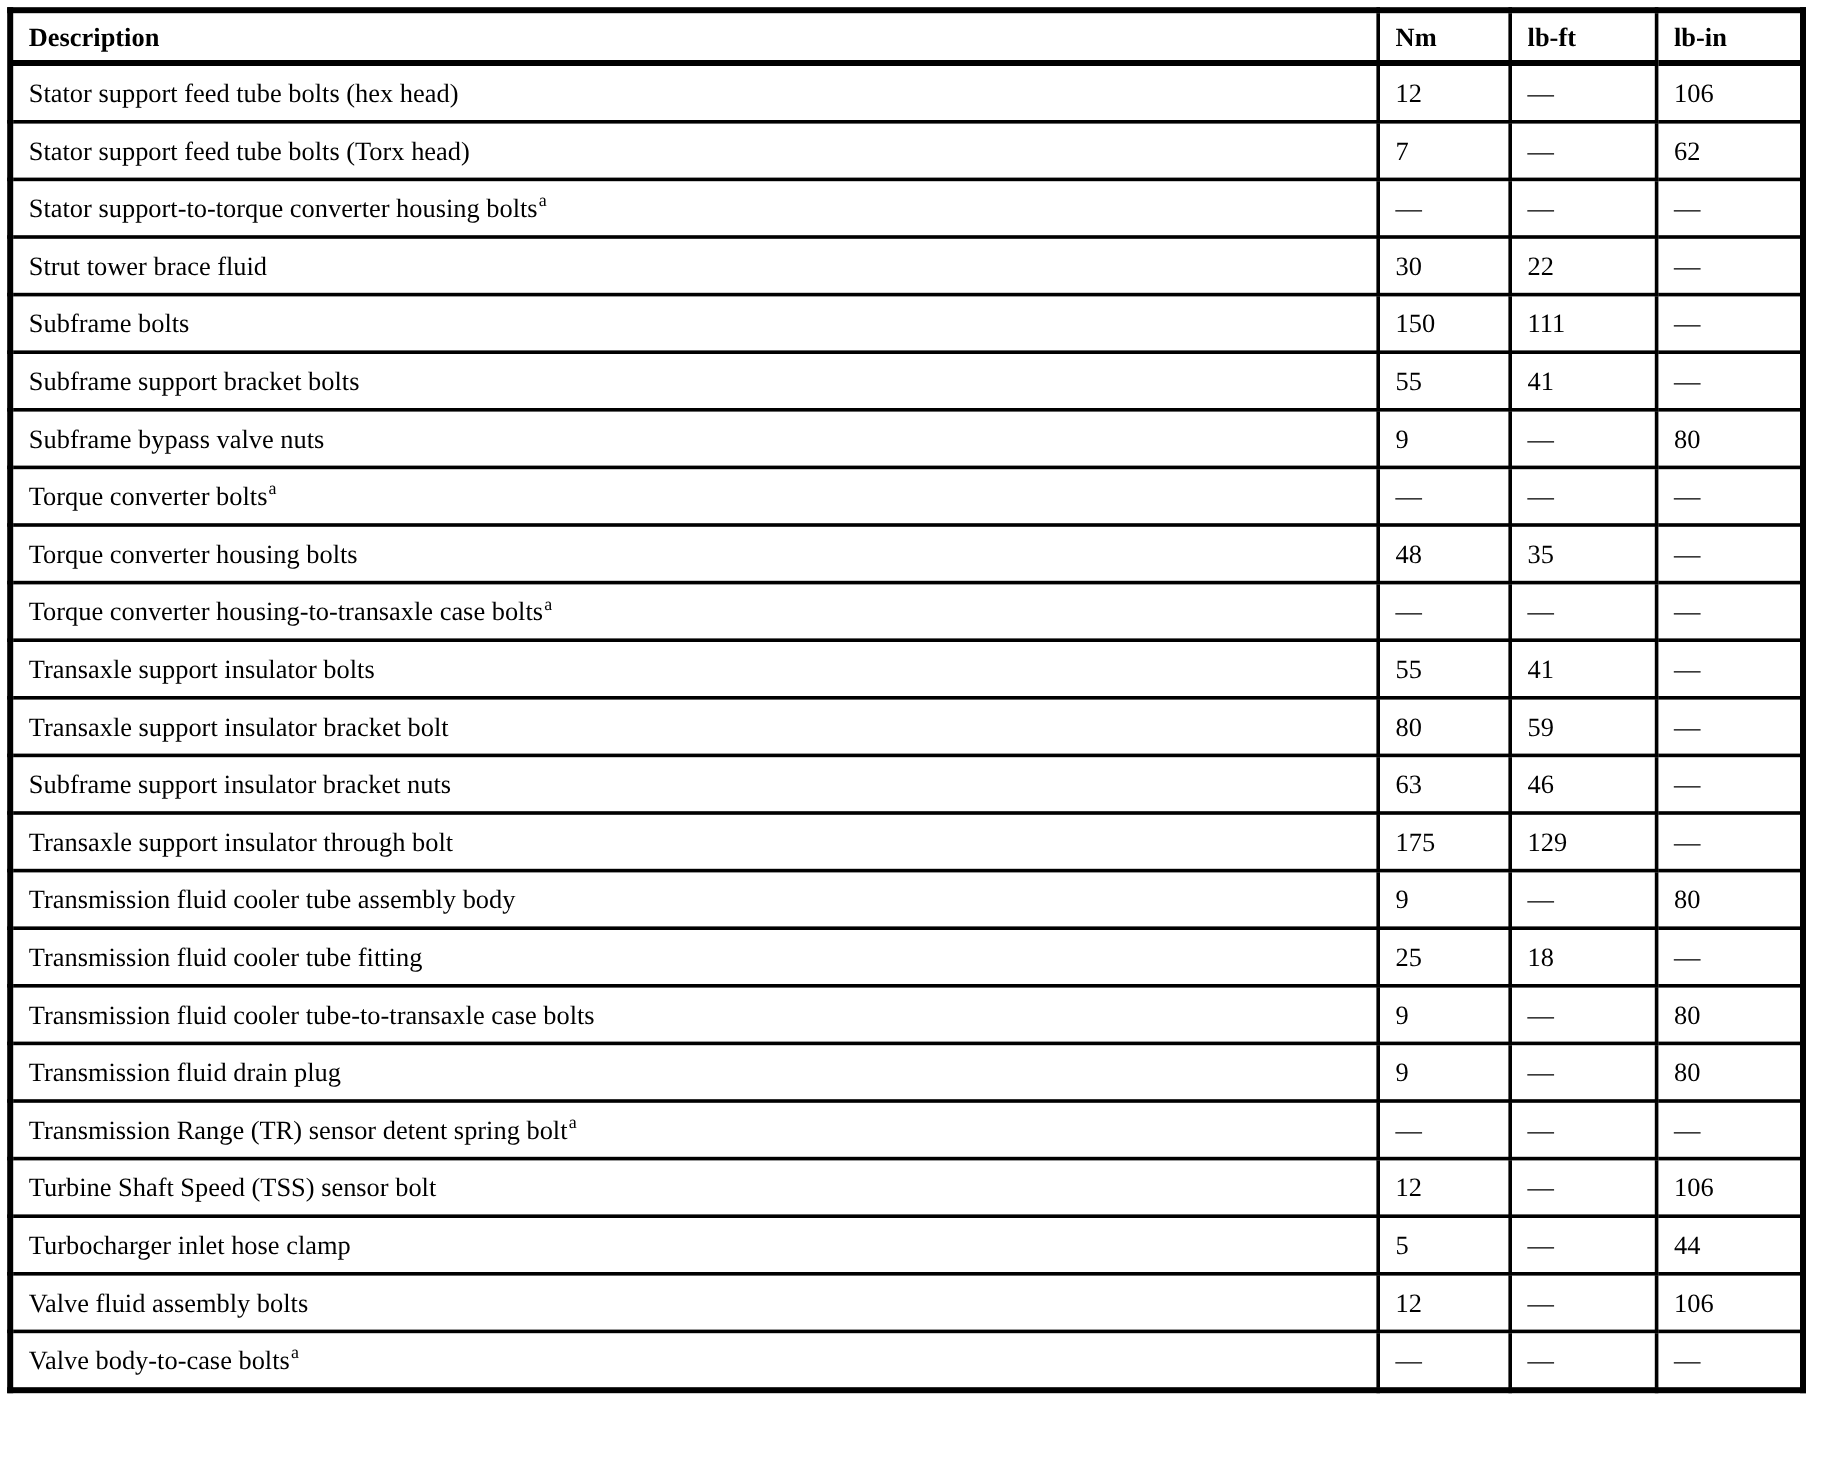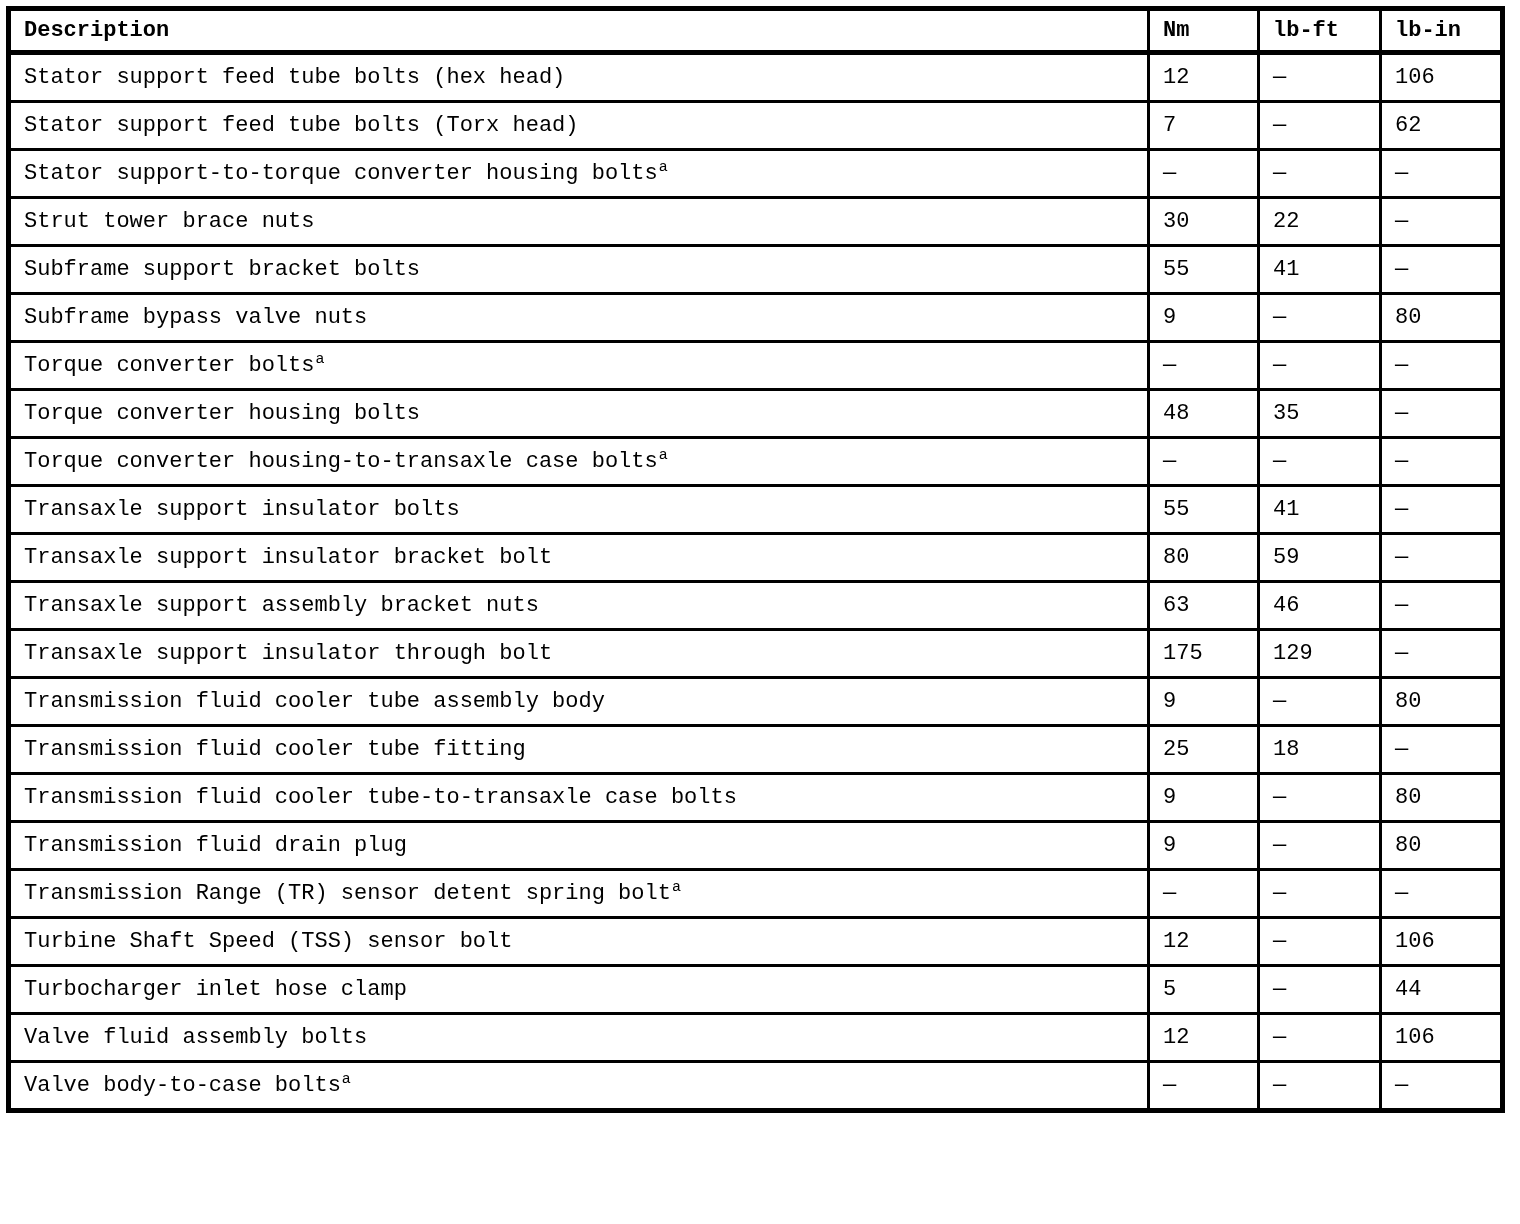--- a/index.html
+++ b/index.html
@@ -10,21 +10,21 @@
     height: 1224px;
   }
   .page {
     padding: 6px 15px 6px 6px;
   }
   table.spec-table {
     border-collapse: collapse;
     table-layout: fixed;
     width: 1499px;
     border: 5px solid #000000;
-    font-family: Liberation Mono, monospace;
+    font-family: Liberation Serif, serif;
     font-size: 22px;
     color: #000000;
   }
   .spec-table th,
   .spec-table td {
     border: 3px solid #000000;
     padding: 0 8px 0 13px;
     height: 45px;
     vertical-align: middle;
     text-align: left;
@@ -79,26 +79,32 @@
   </tr>
 
   <tr>
     <td><span>Stator support-to-torque converter housing bolts</span><sup>a</sup></td>
     <td>—</td>
     <td>—</td>
     <td>—</td>
   </tr>
 
   <tr>
-    <td><span>Strut tower brace nuts</span><sup></sup></td>
+    <td><span>Strut tower brace fluid</span><sup></sup></td>
     <td>30</td>
     <td>22</td>
     <td>—</td>
   </tr>
 
+  <tr>
+    <td><span>Subframe bolts</span><sup></sup></td>
+    <td>150</td>
+    <td>111</td>
+    <td>—</td>
+  </tr>
 
   <tr>
     <td><span>Subframe support bracket bolts</span><sup></sup></td>
     <td>55</td>
     <td>41</td>
     <td>—</td>
   </tr>
 
   <tr>
     <td><span>Subframe bypass valve nuts</span><sup></sup></td>
@@ -136,21 +142,21 @@
   </tr>
 
   <tr>
     <td><span>Transaxle support insulator bracket bolt</span><sup></sup></td>
     <td>80</td>
     <td>59</td>
     <td>—</td>
   </tr>
 
   <tr>
-    <td><span>Transaxle support assembly bracket nuts</span><sup></sup></td>
+    <td><span>Subframe support insulator bracket nuts</span><sup></sup></td>
     <td>63</td>
     <td>46</td>
     <td>—</td>
   </tr>
 
   <tr>
     <td><span>Transaxle support insulator through bolt</span><sup></sup></td>
     <td>175</td>
     <td>129</td>
     <td>—</td>

